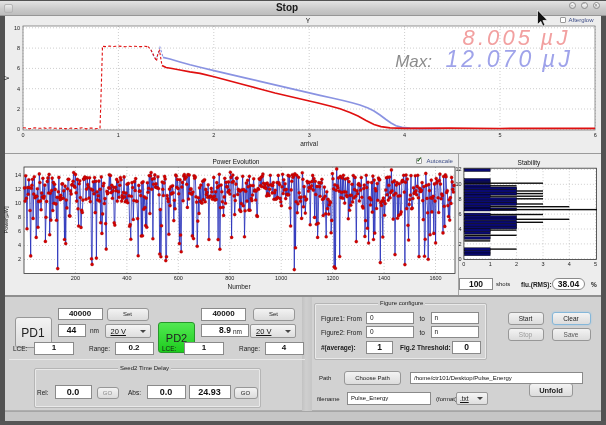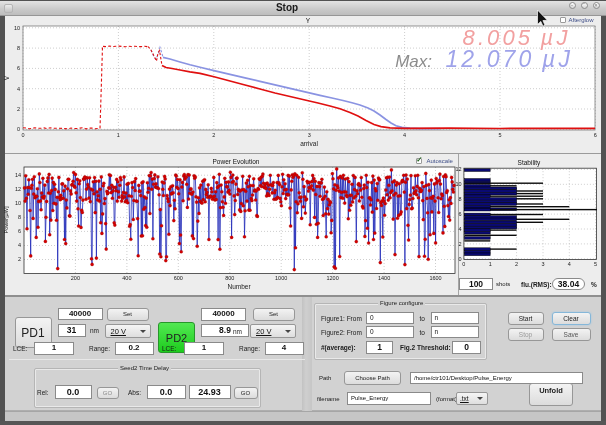--- a/index.html
+++ b/index.html
@@ -919,21 +919,21 @@
 
 <div class="inp" style="left:459px;top:278px;width:34px;height:12px;font-size:8.5px;line-height:10px;">100</div>
 <div class="lab" style="left:496px;top:281px;font-size:6px;">shots</div>
 <div class="lab" style="left:521px;top:280.5px;font-size:6.5px;font-weight:bold;">flu.(RMS):</div>
 <div class="inp" style="left:552px;top:278px;width:33px;height:12px;font-size:8.5px;line-height:10px;border-radius:6px;">38.04</div>
 <div class="lab" style="left:591px;top:281px;font-size:6.5px;font-weight:bold;">%</div>
 
 <div class="btn" style="left:14.5px;top:317px;width:37px;height:31px;font-size:12px;line-height:30px;">PD1</div>
 <div class="inp" style="left:57.5px;top:307.5px;width:45px;height:12.5px;font-size:8px;line-height:10.5px;">40000</div>
 <div class="btn" style="left:106.5px;top:308px;width:42px;height:12.5px;font-size:6px;line-height:11.5px;">Set</div>
-<div class="inp" style="left:57.5px;top:324px;width:28px;height:13px;font-size:8.5px;line-height:11px;">31</div>
+<div class="inp" style="left:57.5px;top:324px;width:28px;height:13px;font-size:8.5px;line-height:11px;">44</div>
 <div class="lab" style="left:90px;top:327px;">nm</div>
 <div class="sel" style="left:104.5px;top:323.5px;width:46px;height:14px;font-size:7.5px;line-height:13px;padding-left:5px;">20 V</div>
 <div class="lab" style="left:13px;top:345px;">LCE:</div>
 <div class="inp" style="left:34px;top:342px;width:40px;height:12.5px;font-size:8px;line-height:10.5px;">1</div>
 <div class="lab" style="left:89px;top:345px;">Range:</div>
 <div class="inp" style="left:114.5px;top:342px;width:39px;height:12.5px;font-size:8px;line-height:10.5px;">0.2</div>
 
 <div class="btn" id="pd2" style="left:158px;top:322px;width:37px;height:31px;font-size:11px;line-height:30px;">PD2</div>
 <div class="inp" style="left:201px;top:308px;width:45px;height:12.5px;font-size:8px;line-height:10.5px;">40000</div>
 <div class="btn" style="left:252.5px;top:308px;width:42px;height:12.5px;font-size:6px;line-height:11.5px;">Set</div>
@@ -976,13 +976,13 @@
 <div class="btn" style="left:551.5px;top:327.5px;width:39px;height:13.5px;font-size:6.5px;line-height:12.5px;color:#555;">Save</div>
 
 <div class="lab" style="left:319px;top:375px;font-size:6px;">Path</div>
 <div class="btn" style="left:344px;top:370.5px;width:57px;height:14px;font-size:6px;line-height:13px;">Choose Path</div>
 <div class="inpl" style="left:410px;top:371.5px;width:173px;height:12px;font-size:6px;line-height:10.5px;padding-left:3px;">/home/ctr101/Desktop/Pulse_Energy</div>
 
 <div class="lab" style="left:317px;top:396px;font-size:6px;">filename</div>
 <div class="inpl" style="left:347px;top:391.5px;width:84px;height:13px;font-size:6px;line-height:11px;padding-left:3px;">Pulse_Energy</div>
 <div class="lab" style="left:436px;top:396px;font-size:6px;">(format)</div>
 <div class="sel" style="left:456px;top:391.5px;width:32px;height:13px;font-size:6.5px;line-height:12px;padding-left:3px;">.txt</div>
-<div class="btn" style="left:529px;top:383px;width:44px;height:23px;font-size:7.5px;line-height:14px;font-weight:bold;">Unfold</div>
+<div class="btn" style="left:529px;top:383px;width:44px;height:14px;font-size:7.5px;line-height:14px;font-weight:bold;">Unfold</div>
 <div class="abs" id="bbot"></div>
 </body></html>

